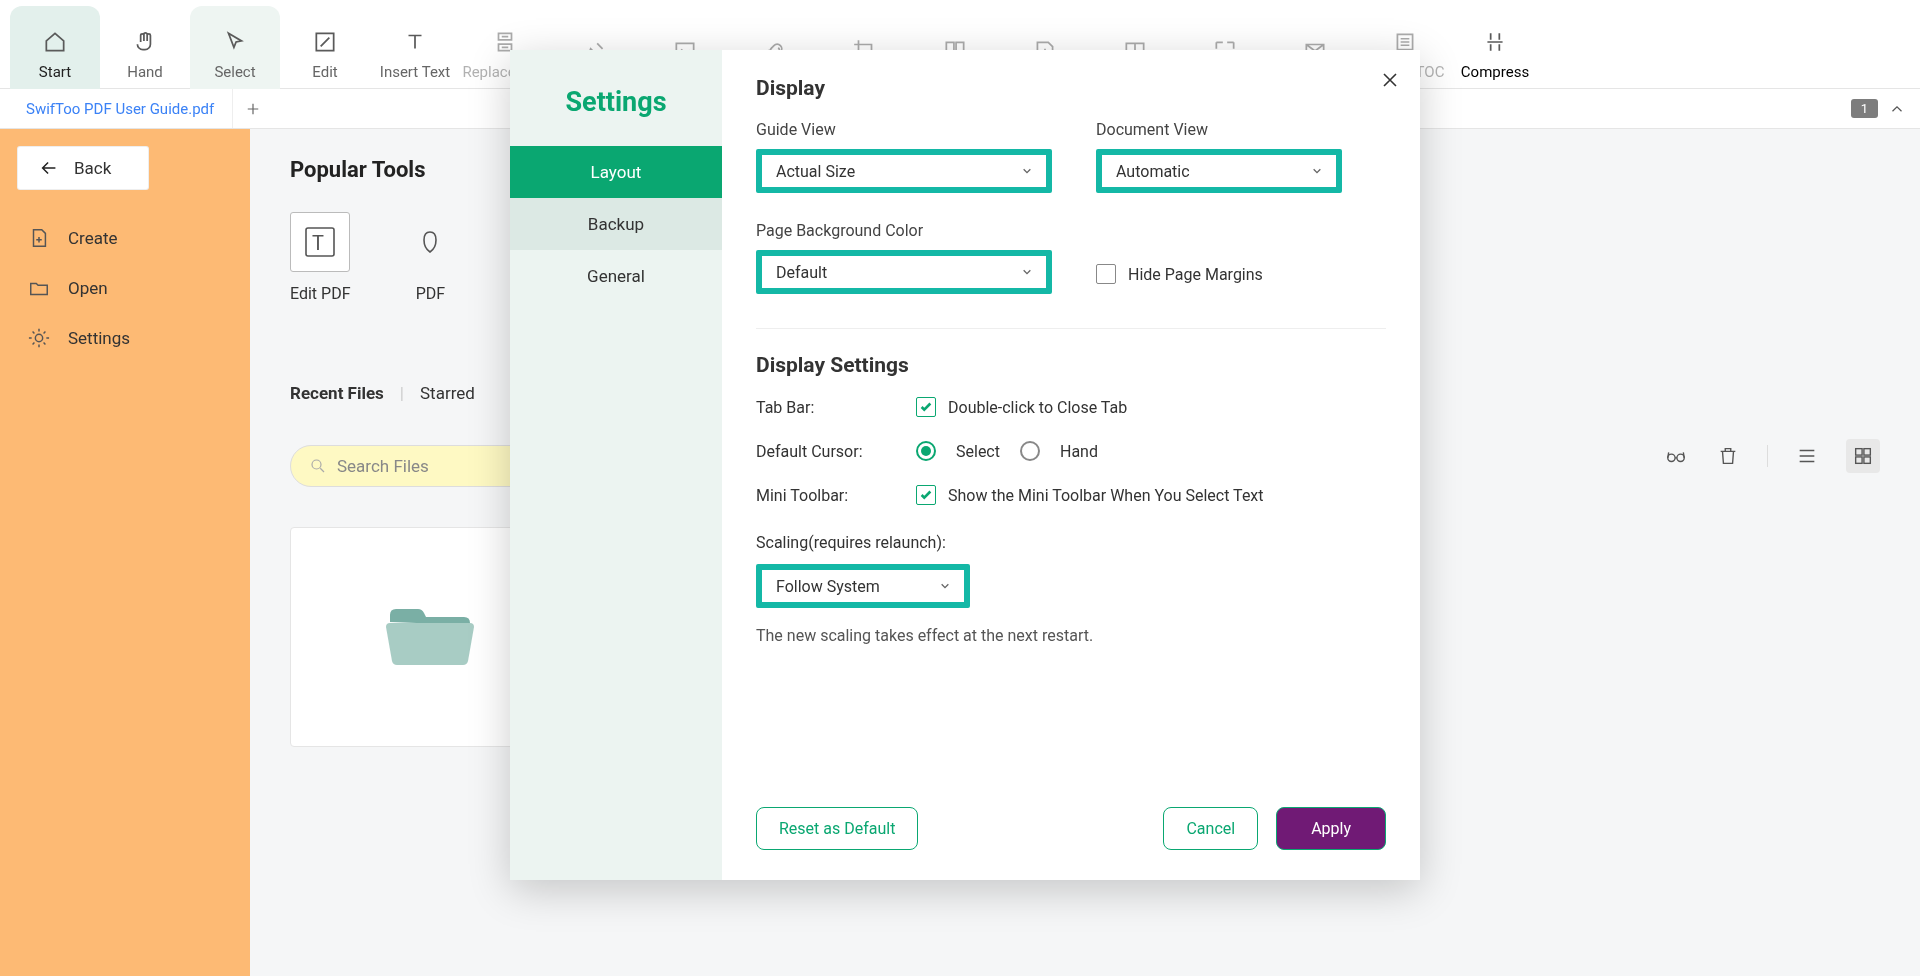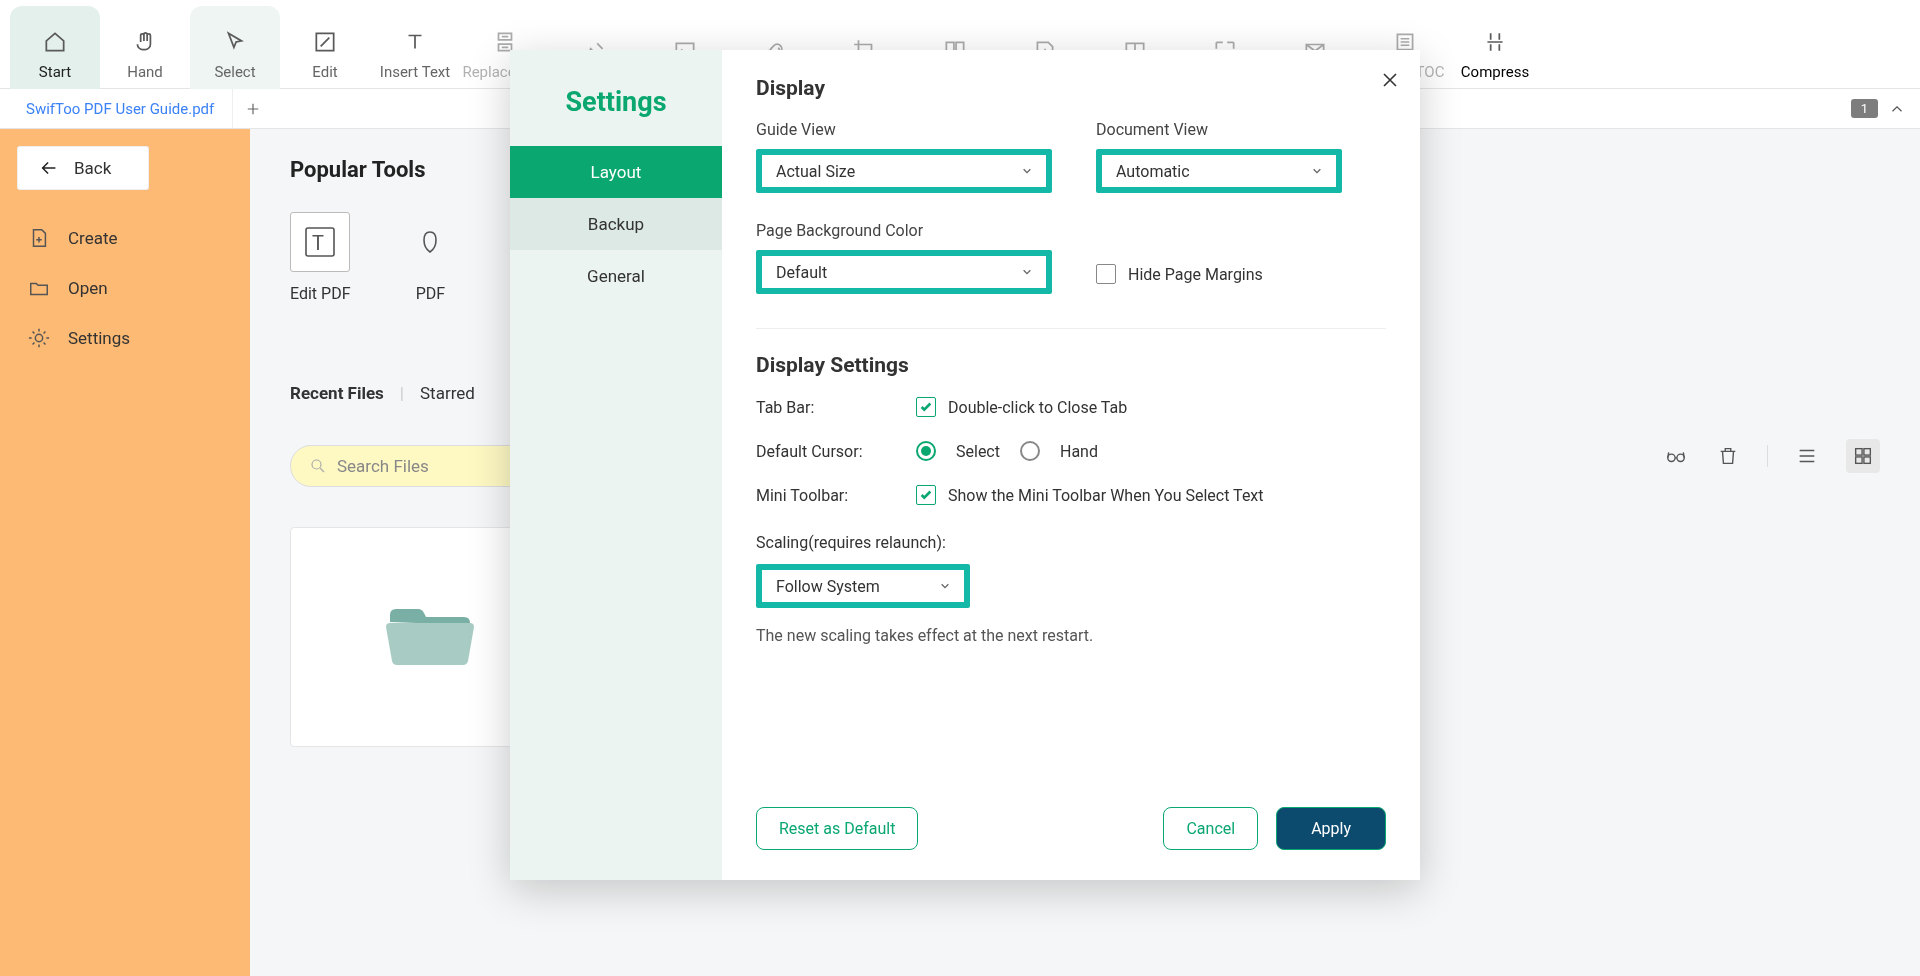--- a/index.html
+++ b/index.html
@@ -82,21 +82,21 @@
 .radio-group { display: flex; gap: 20px; align-items: center; }
 .radio { width: 20px; height: 20px; border: 2px solid #0aa771; border-radius: 50%; display: flex; align-items: center; justify-content: center; cursor: pointer; }
 .radio.unsel { border-color: #888; }
 .radio .dot { width: 10px; height: 10px; border-radius: 50%; background: #0aa771; }
 
 .hint { font-size: 16px; color: #555; margin-top: 18px; }
 
 .settings-footer { margin-top: auto; padding: 24px 0 30px; display: flex; justify-content: space-between; align-items: center; }
 .btn { padding: 11px 22px; font-size: 16px; border-radius: 8px; cursor: pointer; border: 1px solid; background: #fff; }
 .btn.green-outline { border-color: #0aa771; color: #0aa771; }
-.btn.green { background: #0c4a6e; border-color: #0aa771; color: #fff; padding: 11px 34px; }
+.btn.green { background: #701a75; border-color: #0aa771; color: #fff; padding: 11px 34px; }
 .footer-right { display: flex; gap: 18px; }
 
 svg { fill: none; stroke-width: 1.6; }
 </style>
 </head>
 <body>
 
 <div class="toolbar" id="toolbar">
     <div class="tool-item active">
       <div class="icon">

